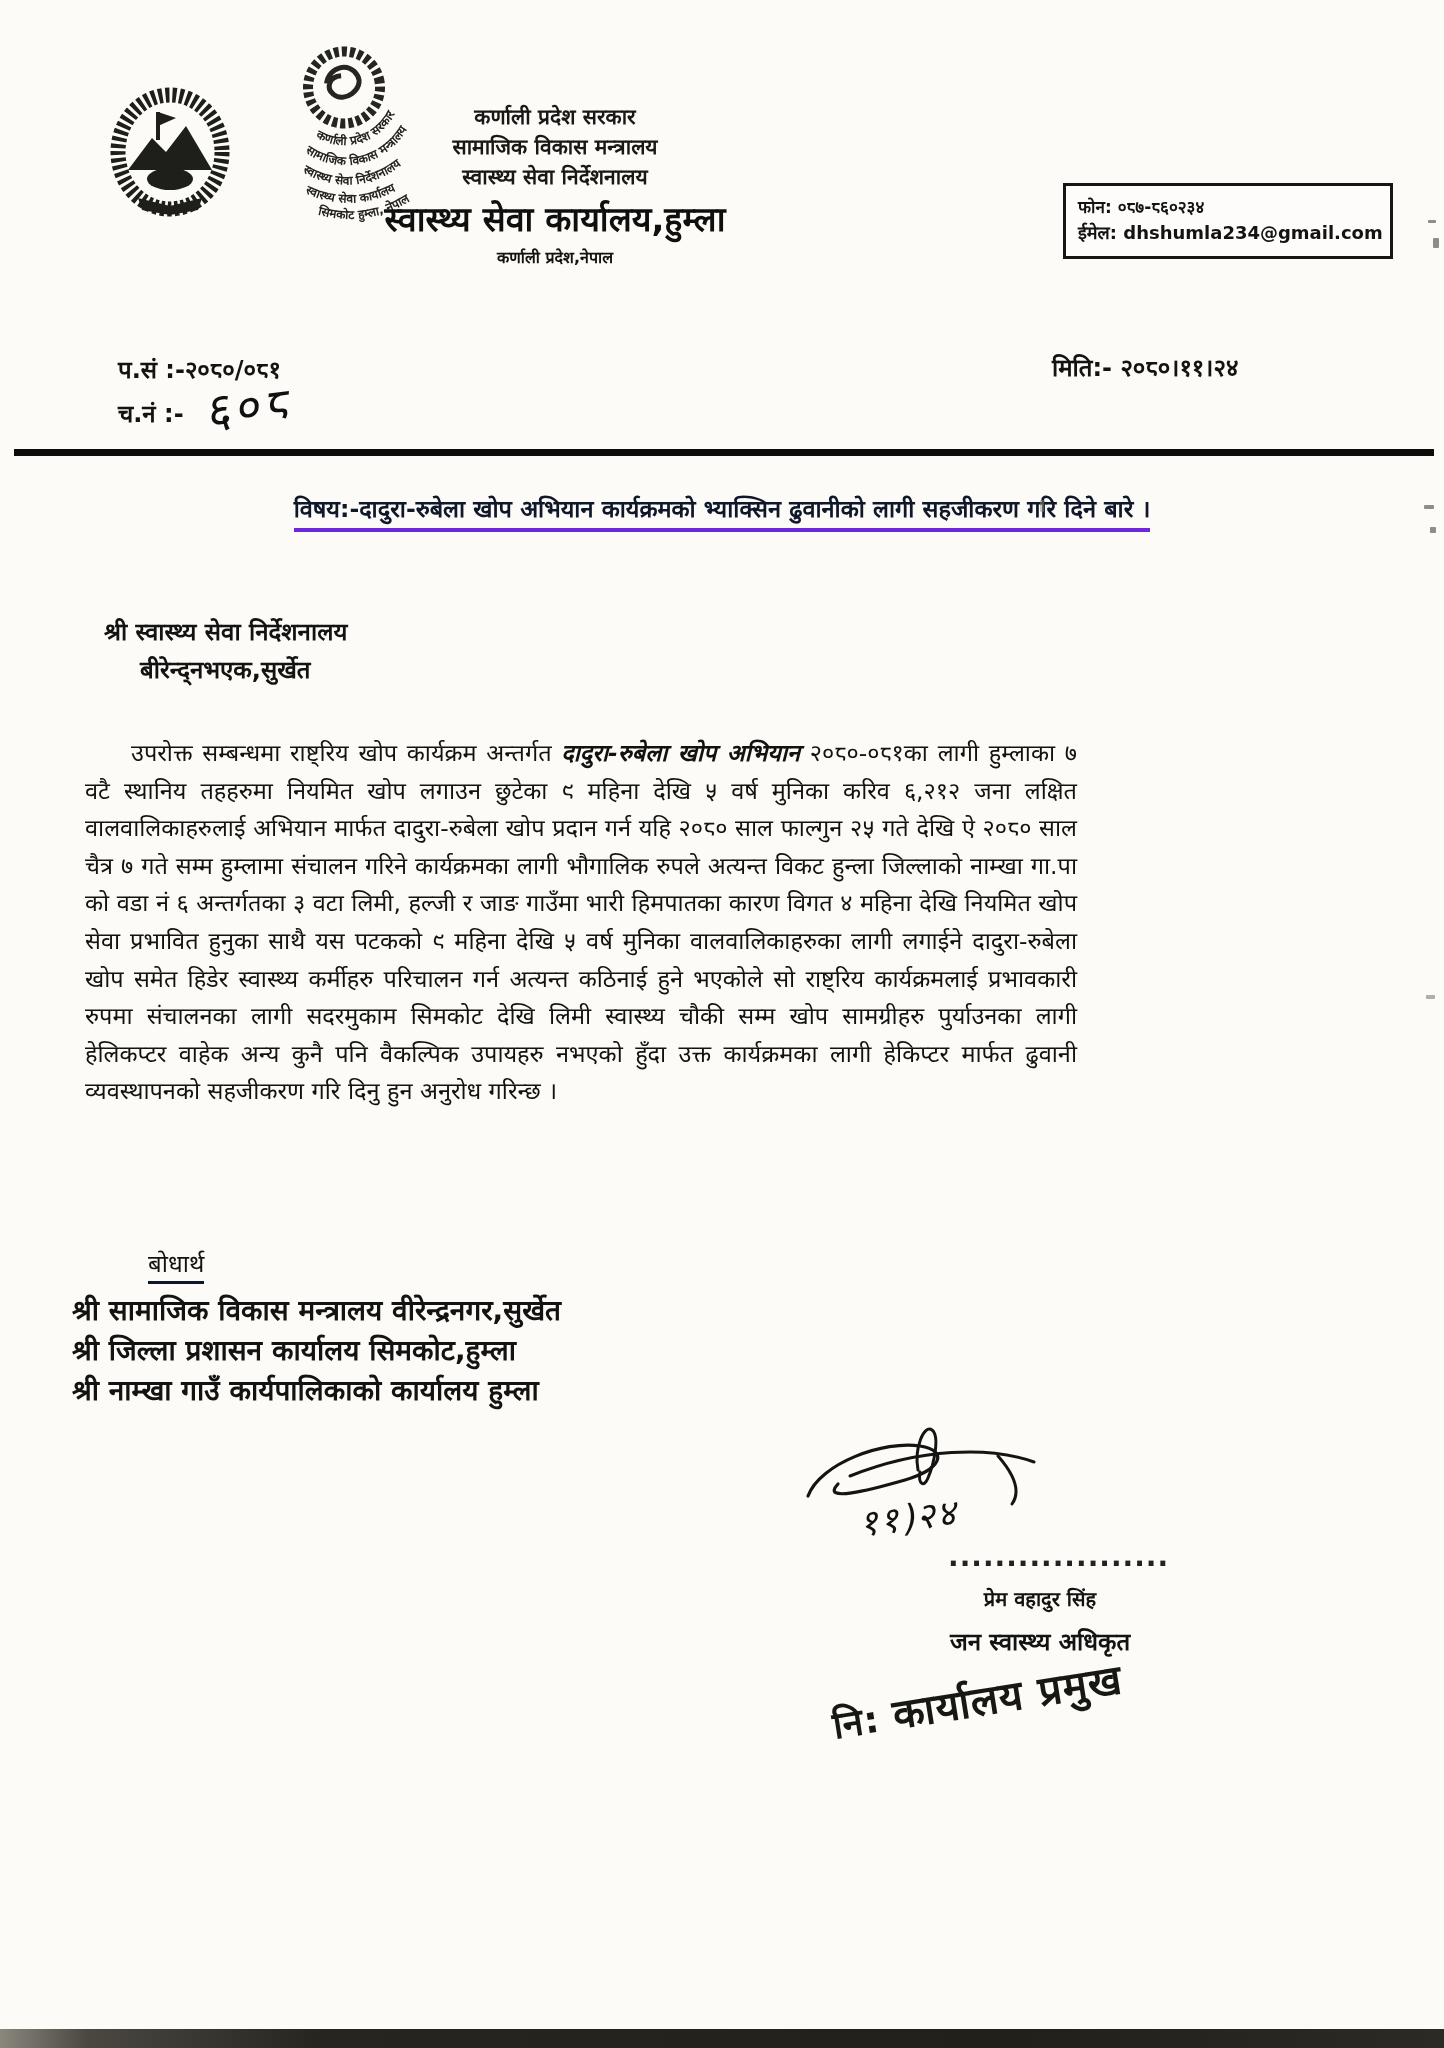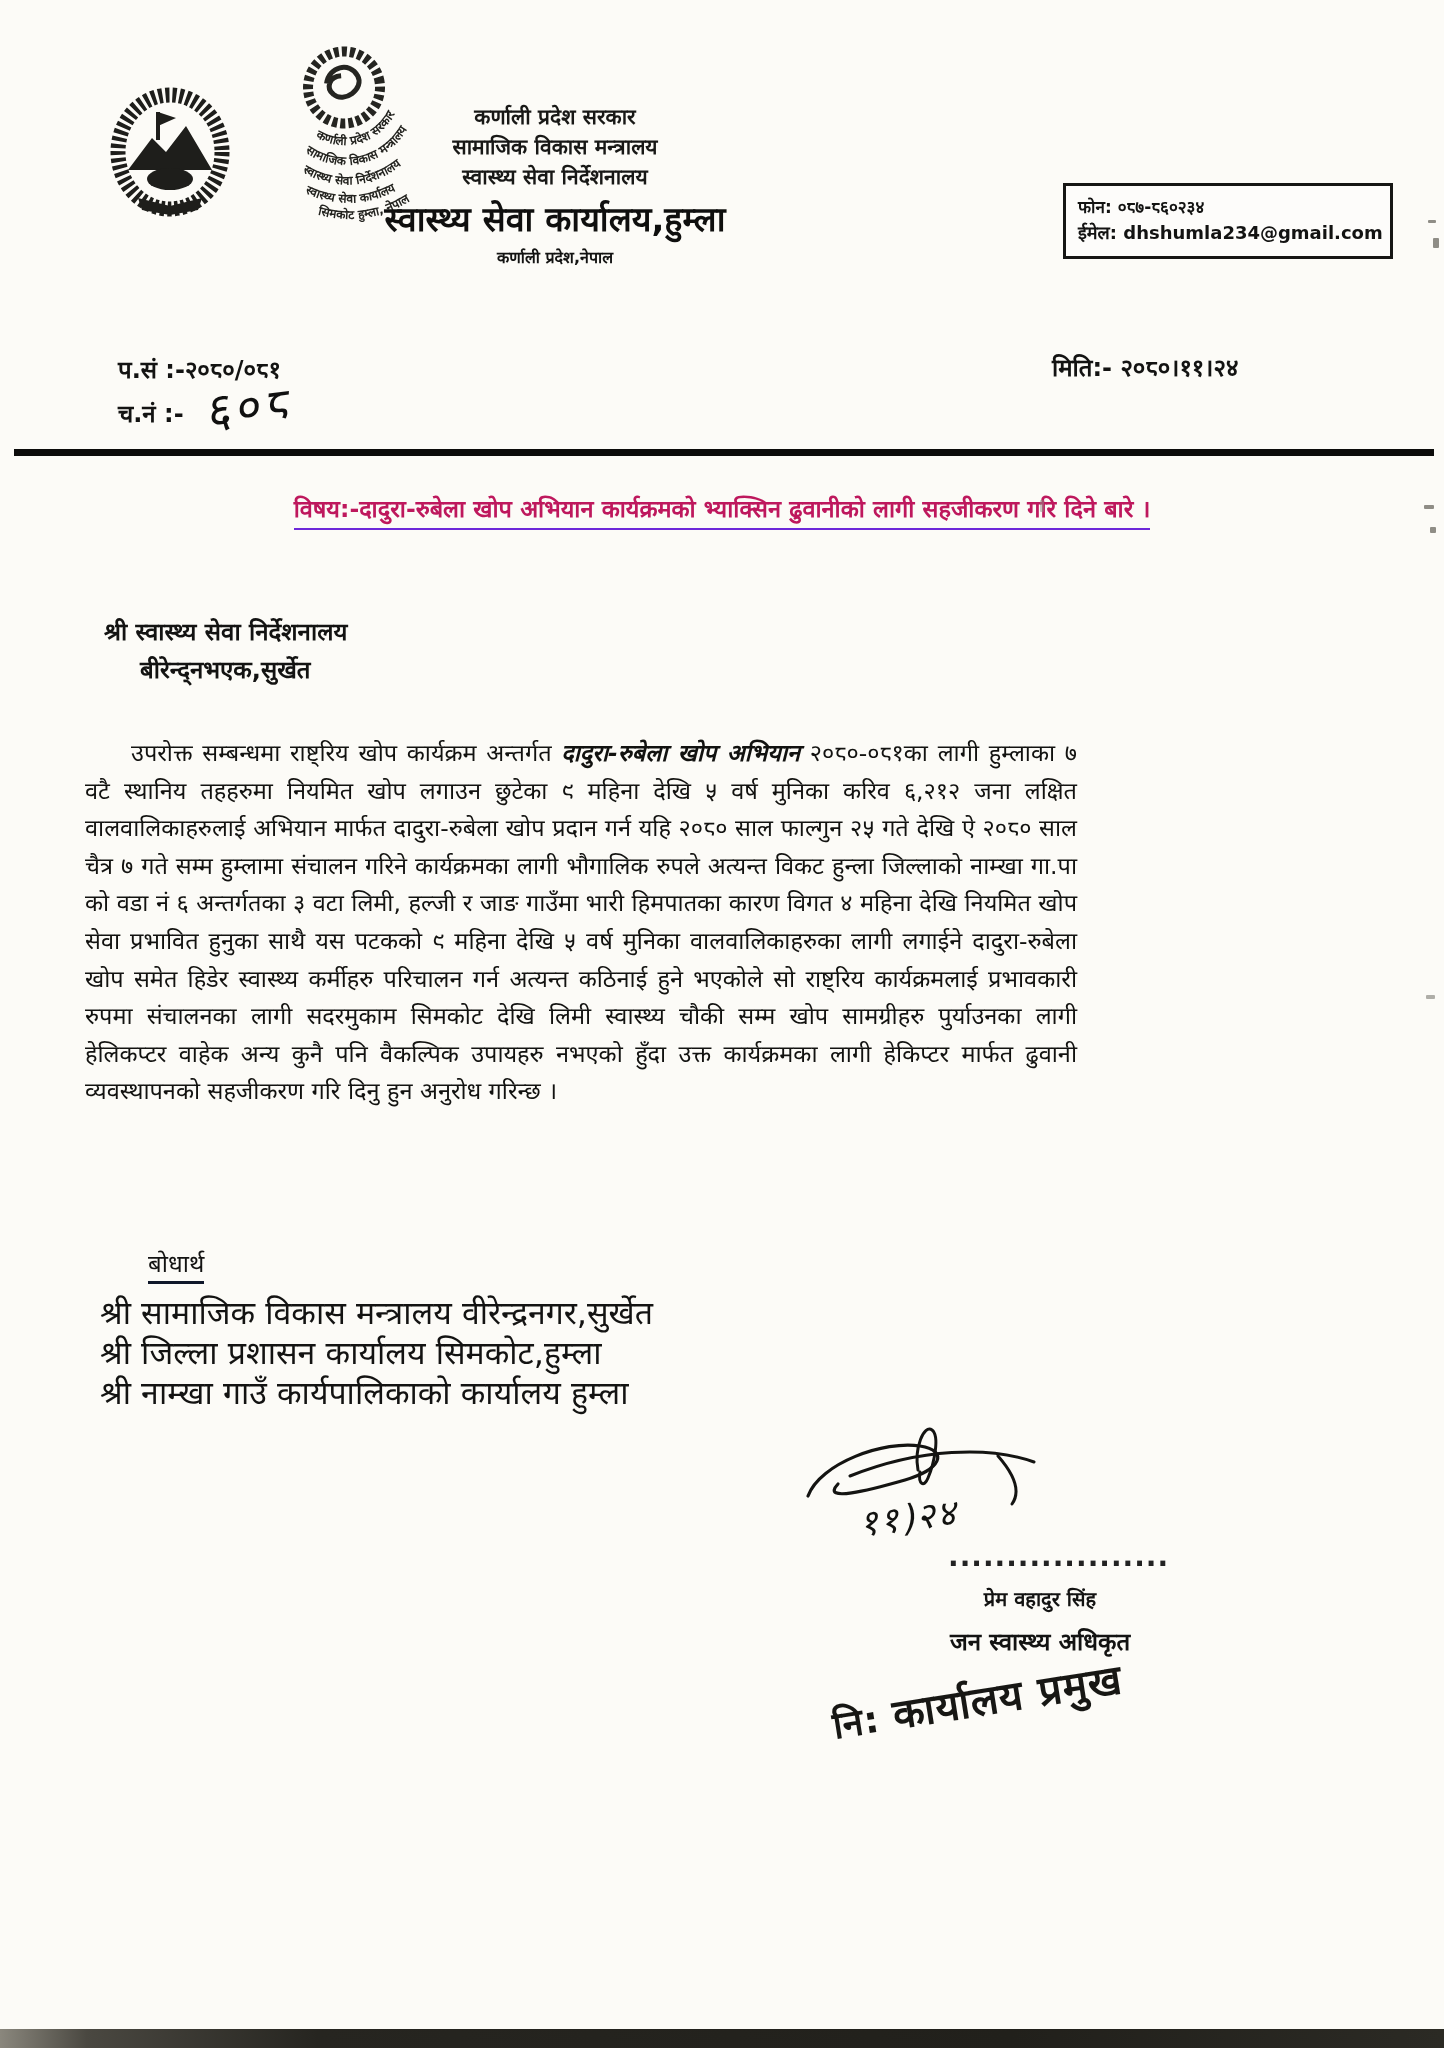--- a/index.html
+++ b/index.html
@@ -36,39 +36,39 @@
     transform:rotate(-7deg) skewX(-10deg);
     letter-spacing:4px;color:#101010;
   }
   .date-line{left:1052px;top:350px;font-size:24px;font-weight:600;}
 
   .rule{left:14px;top:449px;width:1420px;height:7px;background:#0c0c0b;}
 
   .subject-wrap{left:0;top:492px;width:100%;text-align:center;}
   .subject-text{
     display:inline-block;font-size:23.5px;font-weight:700;
-    border-bottom:2px solid #6d28d9;padding-bottom:4px;color:#be185d;
+    border-bottom:4px solid #6d28d9;padding-bottom:4px;color:#0f172a;
   }
 
   .addr1{left:104px;top:614px;font-size:24px;font-weight:700;}
   .addr2{left:140px;top:652px;font-size:24px;font-weight:700;}
 
   .body-para{
     left:85px;top:735px;width:992px;
     font-size:23.5px;line-height:37.6px;
     text-align:justify;text-indent:46px;
     font-weight:500;color:#121210;
   }
   .campaign-italic{font-style:italic;font-weight:600;}
 
   .cc-title{
     left:148px;top:1246px;font-size:24px;font-weight:400;
     border-bottom:3px solid #0f172a;padding-bottom:2px;
   }
-  .cc-item{left:100px;font-size:32px;font-weight:400;}
+  .cc-item{left:72px;font-size:28px;font-weight:700;}
   .cc-item-1{top:1290px;}
   .cc-item-2{top:1330px;}
   .cc-item-3{top:1370px;}
 
   
   .sig-svg{left:790px;top:1418px;width:250px;height:130px;}
   .sig-date{
     left:862px;top:1492px;font-size:36px;font-weight:500;
     transform:rotate(-7deg) skewX(-12deg);color:#121210;letter-spacing:2px;
   }

